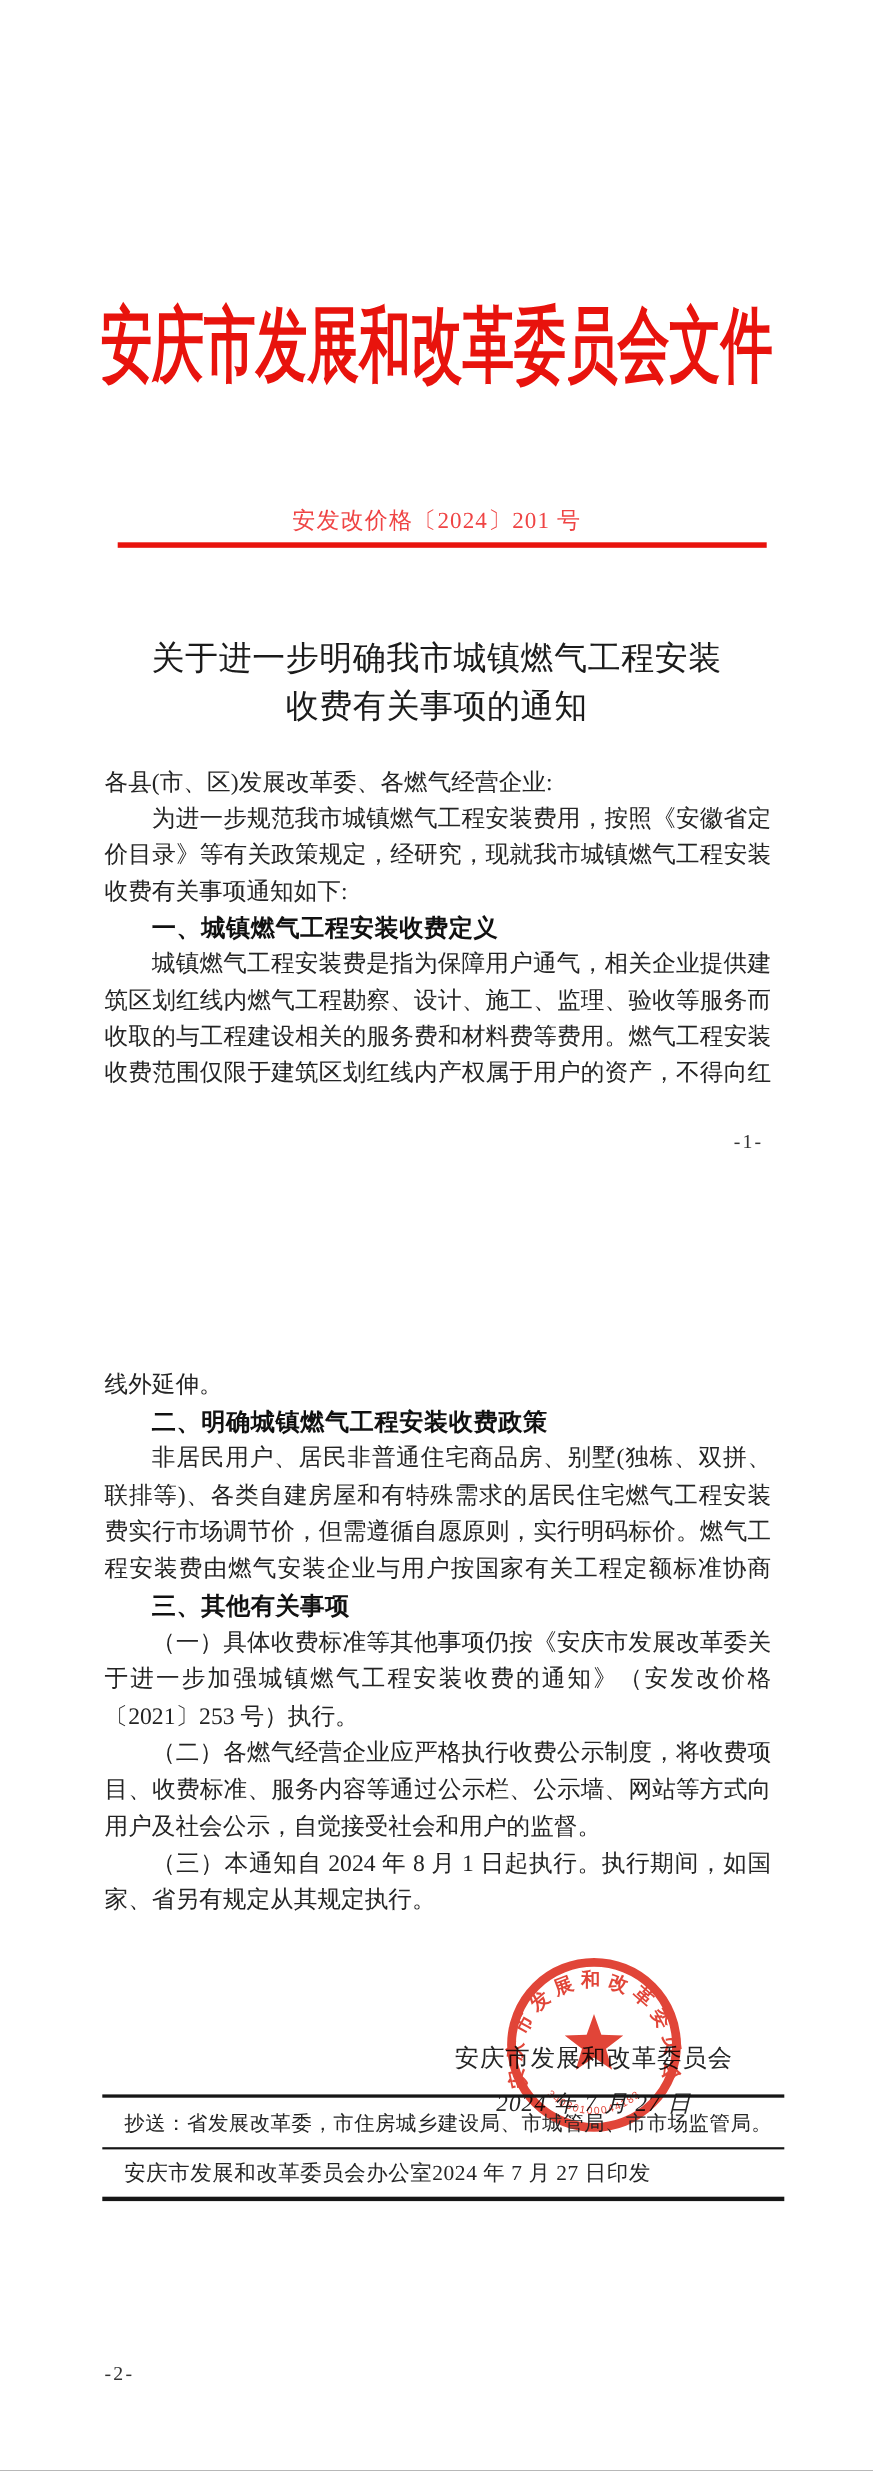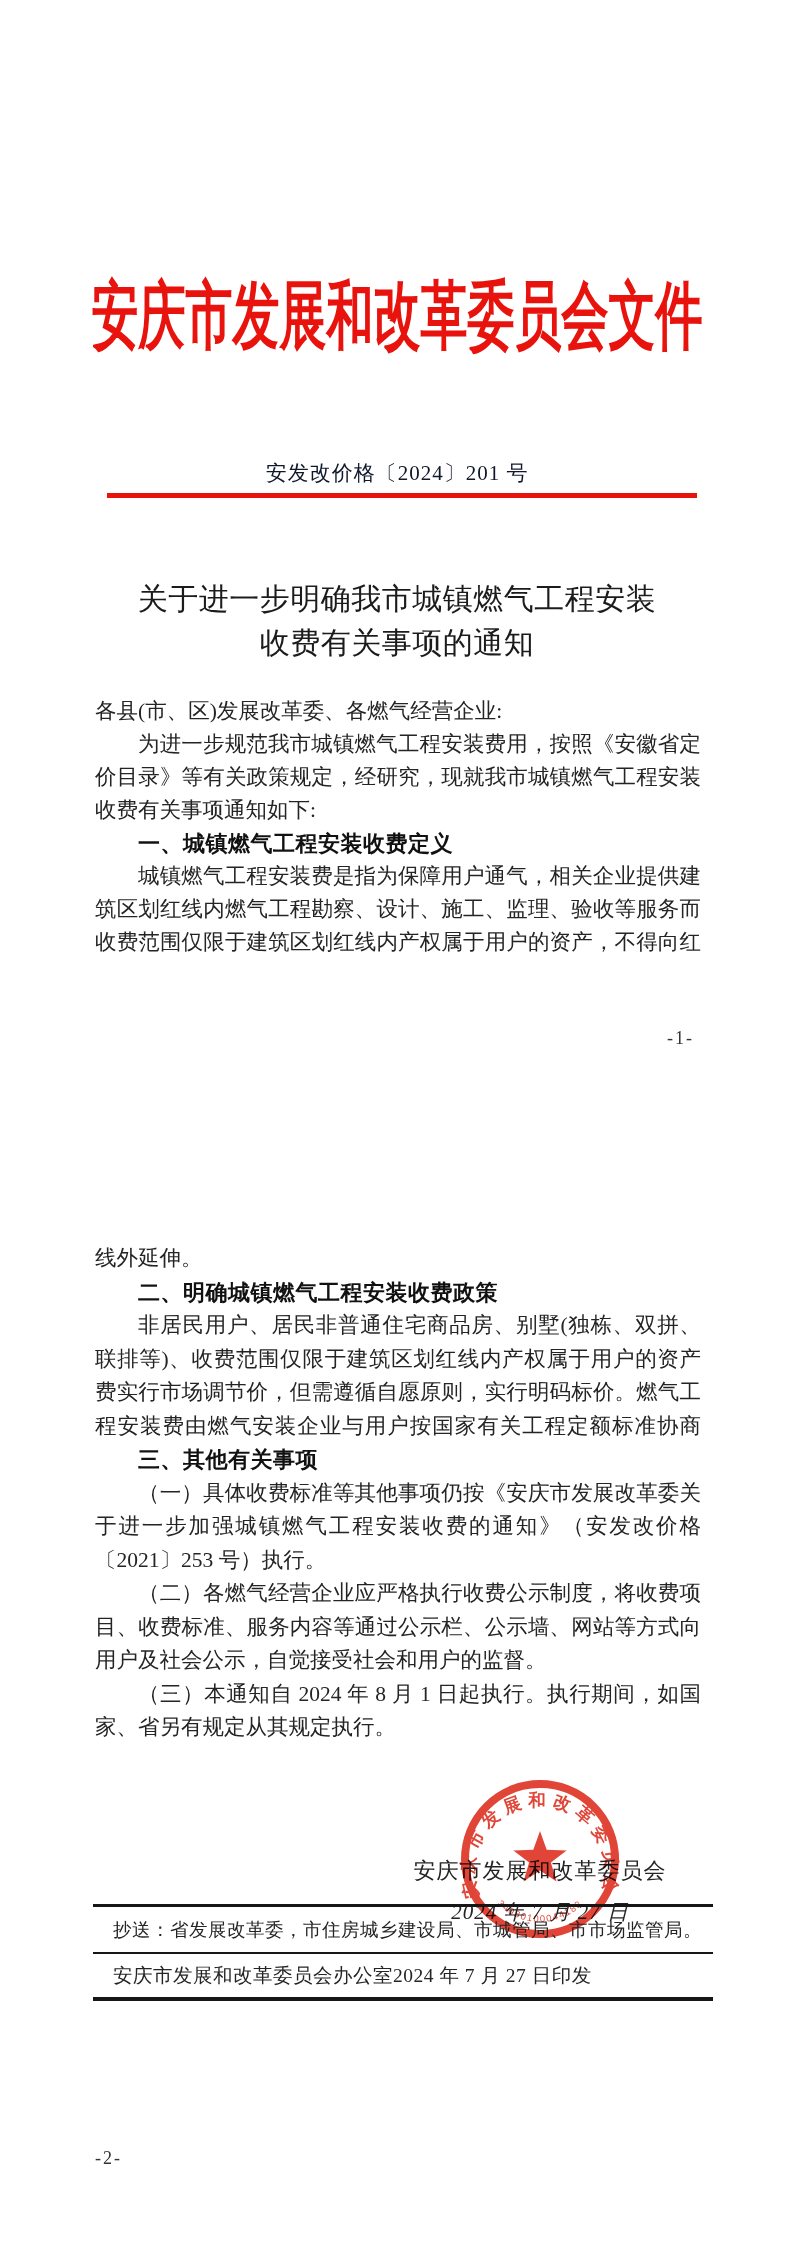--- a/index.html
+++ b/index.html
@@ -12,21 +12,21 @@
   
   .masthead{
     position:absolute;top:279px;left:0;width:794px;text-align:center;
     font-size:47px;line-height:47px;font-weight:bold;
     font-family:"Liberation Serif", serif;
     transform:scaleY(1.58);transform-origin:top center;
     letter-spacing:0px;white-space:nowrap;
   }
   .doc-number{
     position:absolute;top:460px;left:0;width:794px;text-align:center;
-    font-size:21px;line-height:26px;color:#0f172a;letter-spacing:1px;
+    font-size:21px;line-height:26px;color:#ef4444;letter-spacing:1px;
   }
   .red-rule{position:absolute;top:493px;left:107px;width:590px;height:5px;}
   .doc-title{
     position:absolute;top:577px;left:0;width:794px;text-align:center;
     font-size:30px;line-height:44px;color:#1b1b1b;letter-spacing:0.5px;
   }
   .body-block{position:absolute;left:95px;width:606px;font-size:21.5px;color:#242424;}
   .bb1{top:695px;line-height:33px;}
   .bb2{top:1242px;line-height:33.5px;}
   .ln{white-space:nowrap;}
@@ -79,30 +79,31 @@
   </div>
 
   <div class="body-block bb1">
     <div class="ln">各县(市、区)发展改革委、各燃气经营企业:</div>
     <div class="ln j ind">为进一步规范我市城镇燃气工程安装费用，按照《安徽省定</div>
     <div class="ln j">价目录》等有关政策规定，经研究，现就我市城镇燃气工程安装</div>
     <div class="ln">收费有关事项通知如下:</div>
     <div class="ln hd ind">一、城镇燃气工程安装收费定义</div>
     <div class="ln j ind">城镇燃气工程安装费是指为保障用户通气，相关企业提供建</div>
     <div class="ln j">筑区划红线内燃气工程勘察、设计、施工、监理、验收等服务而</div>
+    <div class="ln j">收取的与工程建设相关的服务费和材料费等费用。燃气工程安装</div>
     <div class="ln j">收费范围仅限于建筑区划红线内产权属于用户的资产，不得向红</div>
   </div>
 
   <div class="pagenum pn1">-1-</div>
 
   <div class="body-block bb2">
     <div class="ln">线外延伸。</div>
     <div class="ln hd ind">二、明确城镇燃气工程安装收费政策</div>
     <div class="ln j ind">非居民用户、居民非普通住宅商品房、别墅(独栋、双拼、</div>
-    <div class="ln j">联排等)、收费范围仅限于建筑区划红线内产权属于用户的资产</div>
+    <div class="ln j">联排等)、各类自建房屋和有特殊需求的居民住宅燃气工程安装</div>
     <div class="ln j">费实行市场调节价，但需遵循自愿原则，实行明码标价。燃气工</div>
     <div class="ln j">程安装费由燃气安装企业与用户按国家有关工程定额标准协商</div>
     <div class="ln hd ind">三、其他有关事项</div>
     <div class="ln j ind">（一）具体收费标准等其他事项仍按《安庆市发展改革委关</div>
     <div class="ln j">于进一步加强城镇燃气工程安装收费的通知》（安发改价格</div>
     <div class="ln">〔2021〕253 号）执行。</div>
     <div class="ln j ind">（二）各燃气经营企业应严格执行收费公示制度，将收费项</div>
     <div class="ln j">目、收费标准、服务内容等通过公示栏、公示墙、网站等方式向</div>
     <div class="ln">用户及社会公示，自觉接受社会和用户的监督。</div>
     <div class="ln j ind">（三）本通知自 2024 年 8 月 1 日起执行。执行期间，如国</div>

